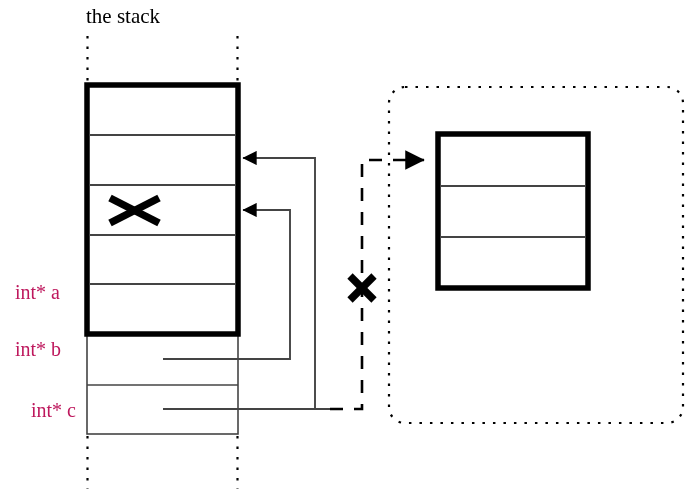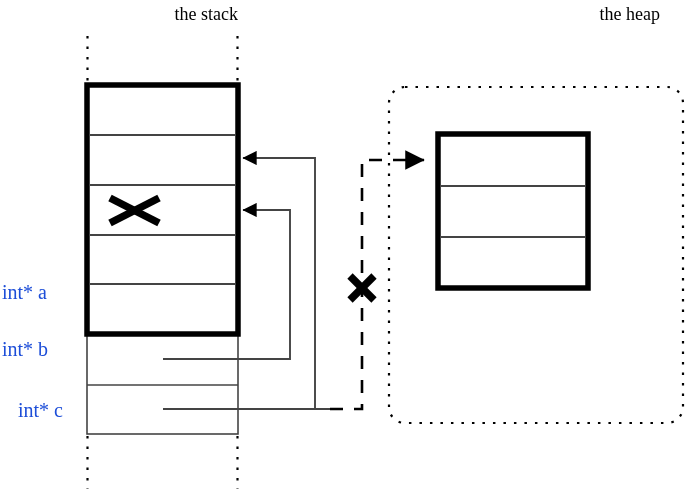--- a/index.html
+++ b/index.html
@@ -5,51 +5,51 @@
   html,body{margin:0;padding:0;background:#fff;}
   #root{
     position:relative;
     width:692px;height:489px;
     background:#ffffff;
     font-family:"Liberation Serif","DejaVu Serif",serif;
     overflow:hidden;
   }
   .ttl{
     position:absolute;
-    font-size:18px;
+    font-size:21px;
     color:#000;
     white-space:nowrap;
-    text-align:right;
+    text-align:left;
   }
   .varlbl{
     position:absolute;
     font-size:20px;
-    color:#1d4ed8;
+    color:#be185d;
     white-space:nowrap;
+    margin-left:13px;
   }
   .cellval{
     position:absolute;
     font-size:21px;
     color:#000;
     white-space:nowrap;
     text-align:center;
   }
   svg.layer{
     position:absolute;
     left:0;top:0;
     width:692px;height:489px;
   }
 </style>
 </head>
 <body>
 
 <div id="root">
 
   <div class="ttl" style="left:86px;top:4px;width:152px;">the stack</div>
-  <div class="ttl" style="left:410px;top:4px;width:250px;">the heap</div>
 
   <div class="varlbl" style="left:2px;top:281px;">int* a</div>
   <div class="varlbl" style="left:2px;top:338px;">int* b</div>
   <div class="varlbl" style="left:18px;top:399px;">int* c</div>
 
   <div class="cellval" style="left:87px;top:99px;width:150px;">14</div>
   <div class="cellval" style="left:87px;top:149px;width:150px;">13</div>
   <div class="cellval" style="left:108px;top:199px;width:52px;">12</div>
   <div class="cellval" style="left:170px;top:199px;width:40px;">7</div>
   <div class="cellval" style="left:87px;top:249px;width:150px;">11</div>

